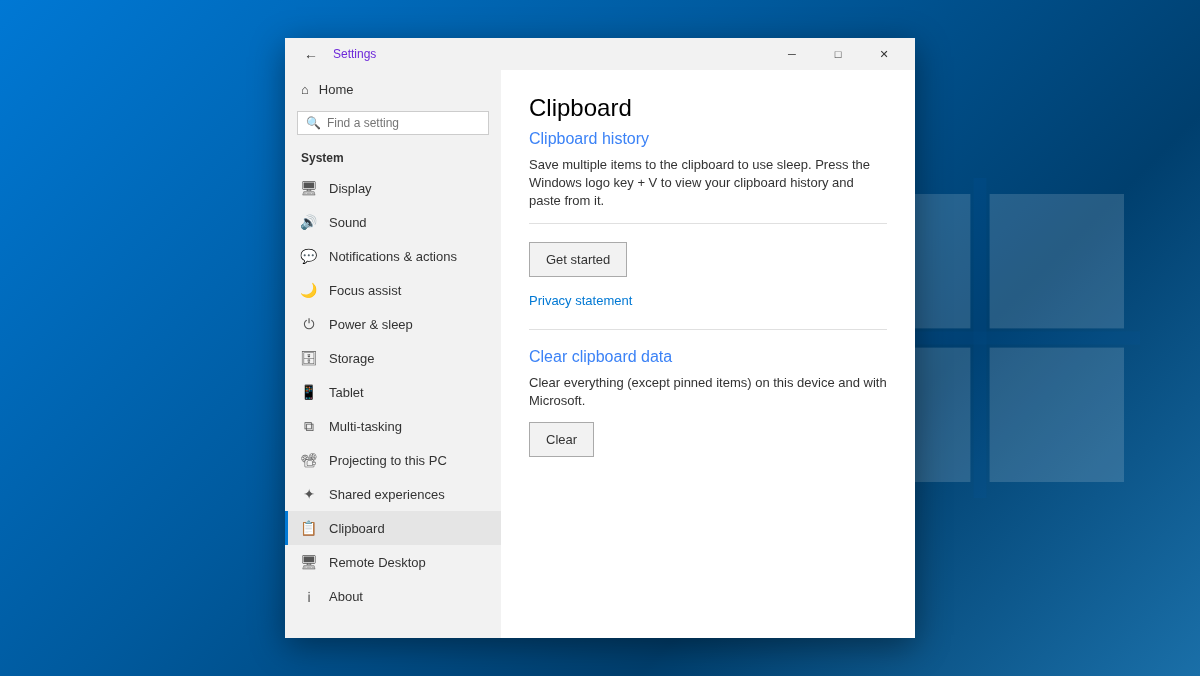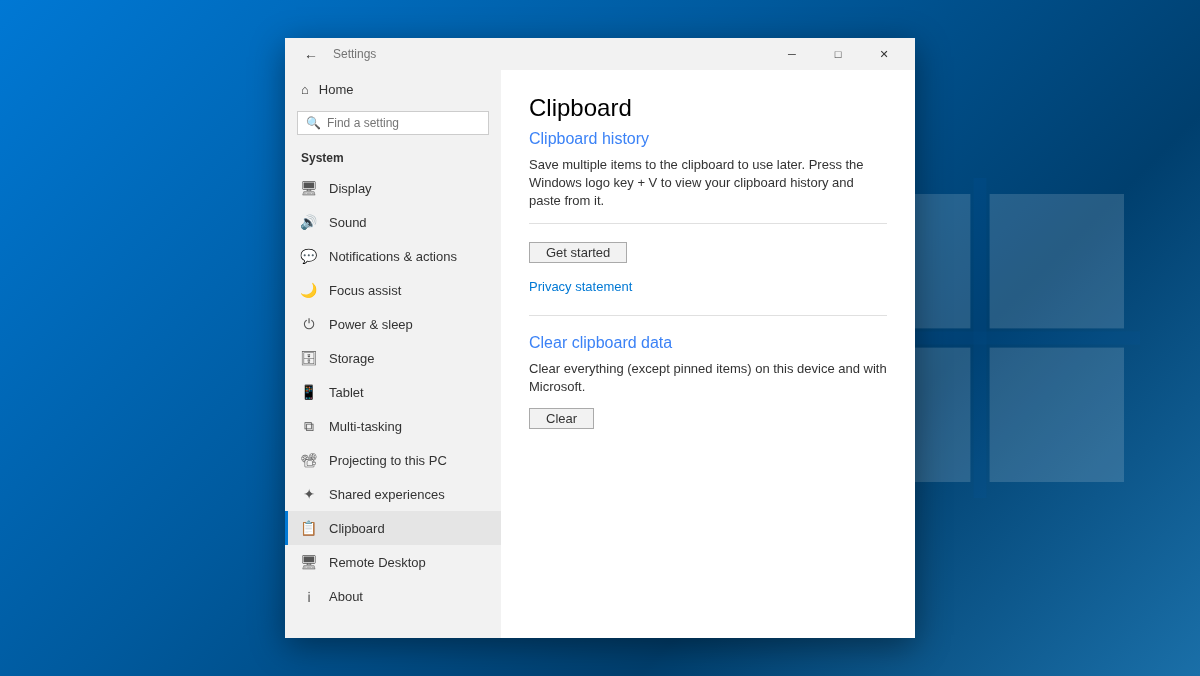--- a/index.html
+++ b/index.html
@@ -60,21 +60,21 @@
       align-items: center;
       justify-content: center;
       cursor: pointer;
       border-radius: 2px;
       font-size: 14px;
       color: #333;
     }
 
     .title-bar-title {
       font-size: 12px;
-      color: #737373;
+      color: #6d28d9;
     }
 
     .title-bar-controls {
       display: flex;
       align-items: center;
     }
 
     .title-btn {
       width: 46px;
       height: 32px;
@@ -238,21 +238,21 @@
       color: #333;
     }
 
     hr.section-divider {
       border: none;
       border-top: 1px solid #e0e0e0;
       margin: 4px 0 18px 0;
     }
 
     .action-button {
-      padding: 2px 16px;
+      padding: 9px 16px;
       border: 1px solid #aaa;
       background: #f2f2f2;
       font-size: 13px;
       color: #333;
       cursor: pointer;
       margin-bottom: 8px;
     }
 
     .link-text {
       font-size: 13px;
@@ -355,21 +355,21 @@
         <span class="sidebar-icon">ℹ</span>
         <span>About</span>
       </div>
     </div>
 
     <div class="content">
       <h1 class="page-title">Clipboard</h1>
 
       
       <h2 class="section-title">Clipboard history</h2>
-      <p class="section-desc">Save multiple items to the clipboard to use later. Press the Windows logo key + V to view your clipboard history and paste from it.</p>
+      <p class="section-desc">Save multiple items to the clipboard to use sleep. Press the Windows logo key + V to view your clipboard history and paste from it.</p>
 
       <hr class="section-divider">
 
       
       <button class="action-button">Get started</button>
       <div style="margin-bottom:20px; margin-top:6px;">
         <a class="link-text">Privacy statement</a>
       </div>
 
       <hr class="section-divider">

